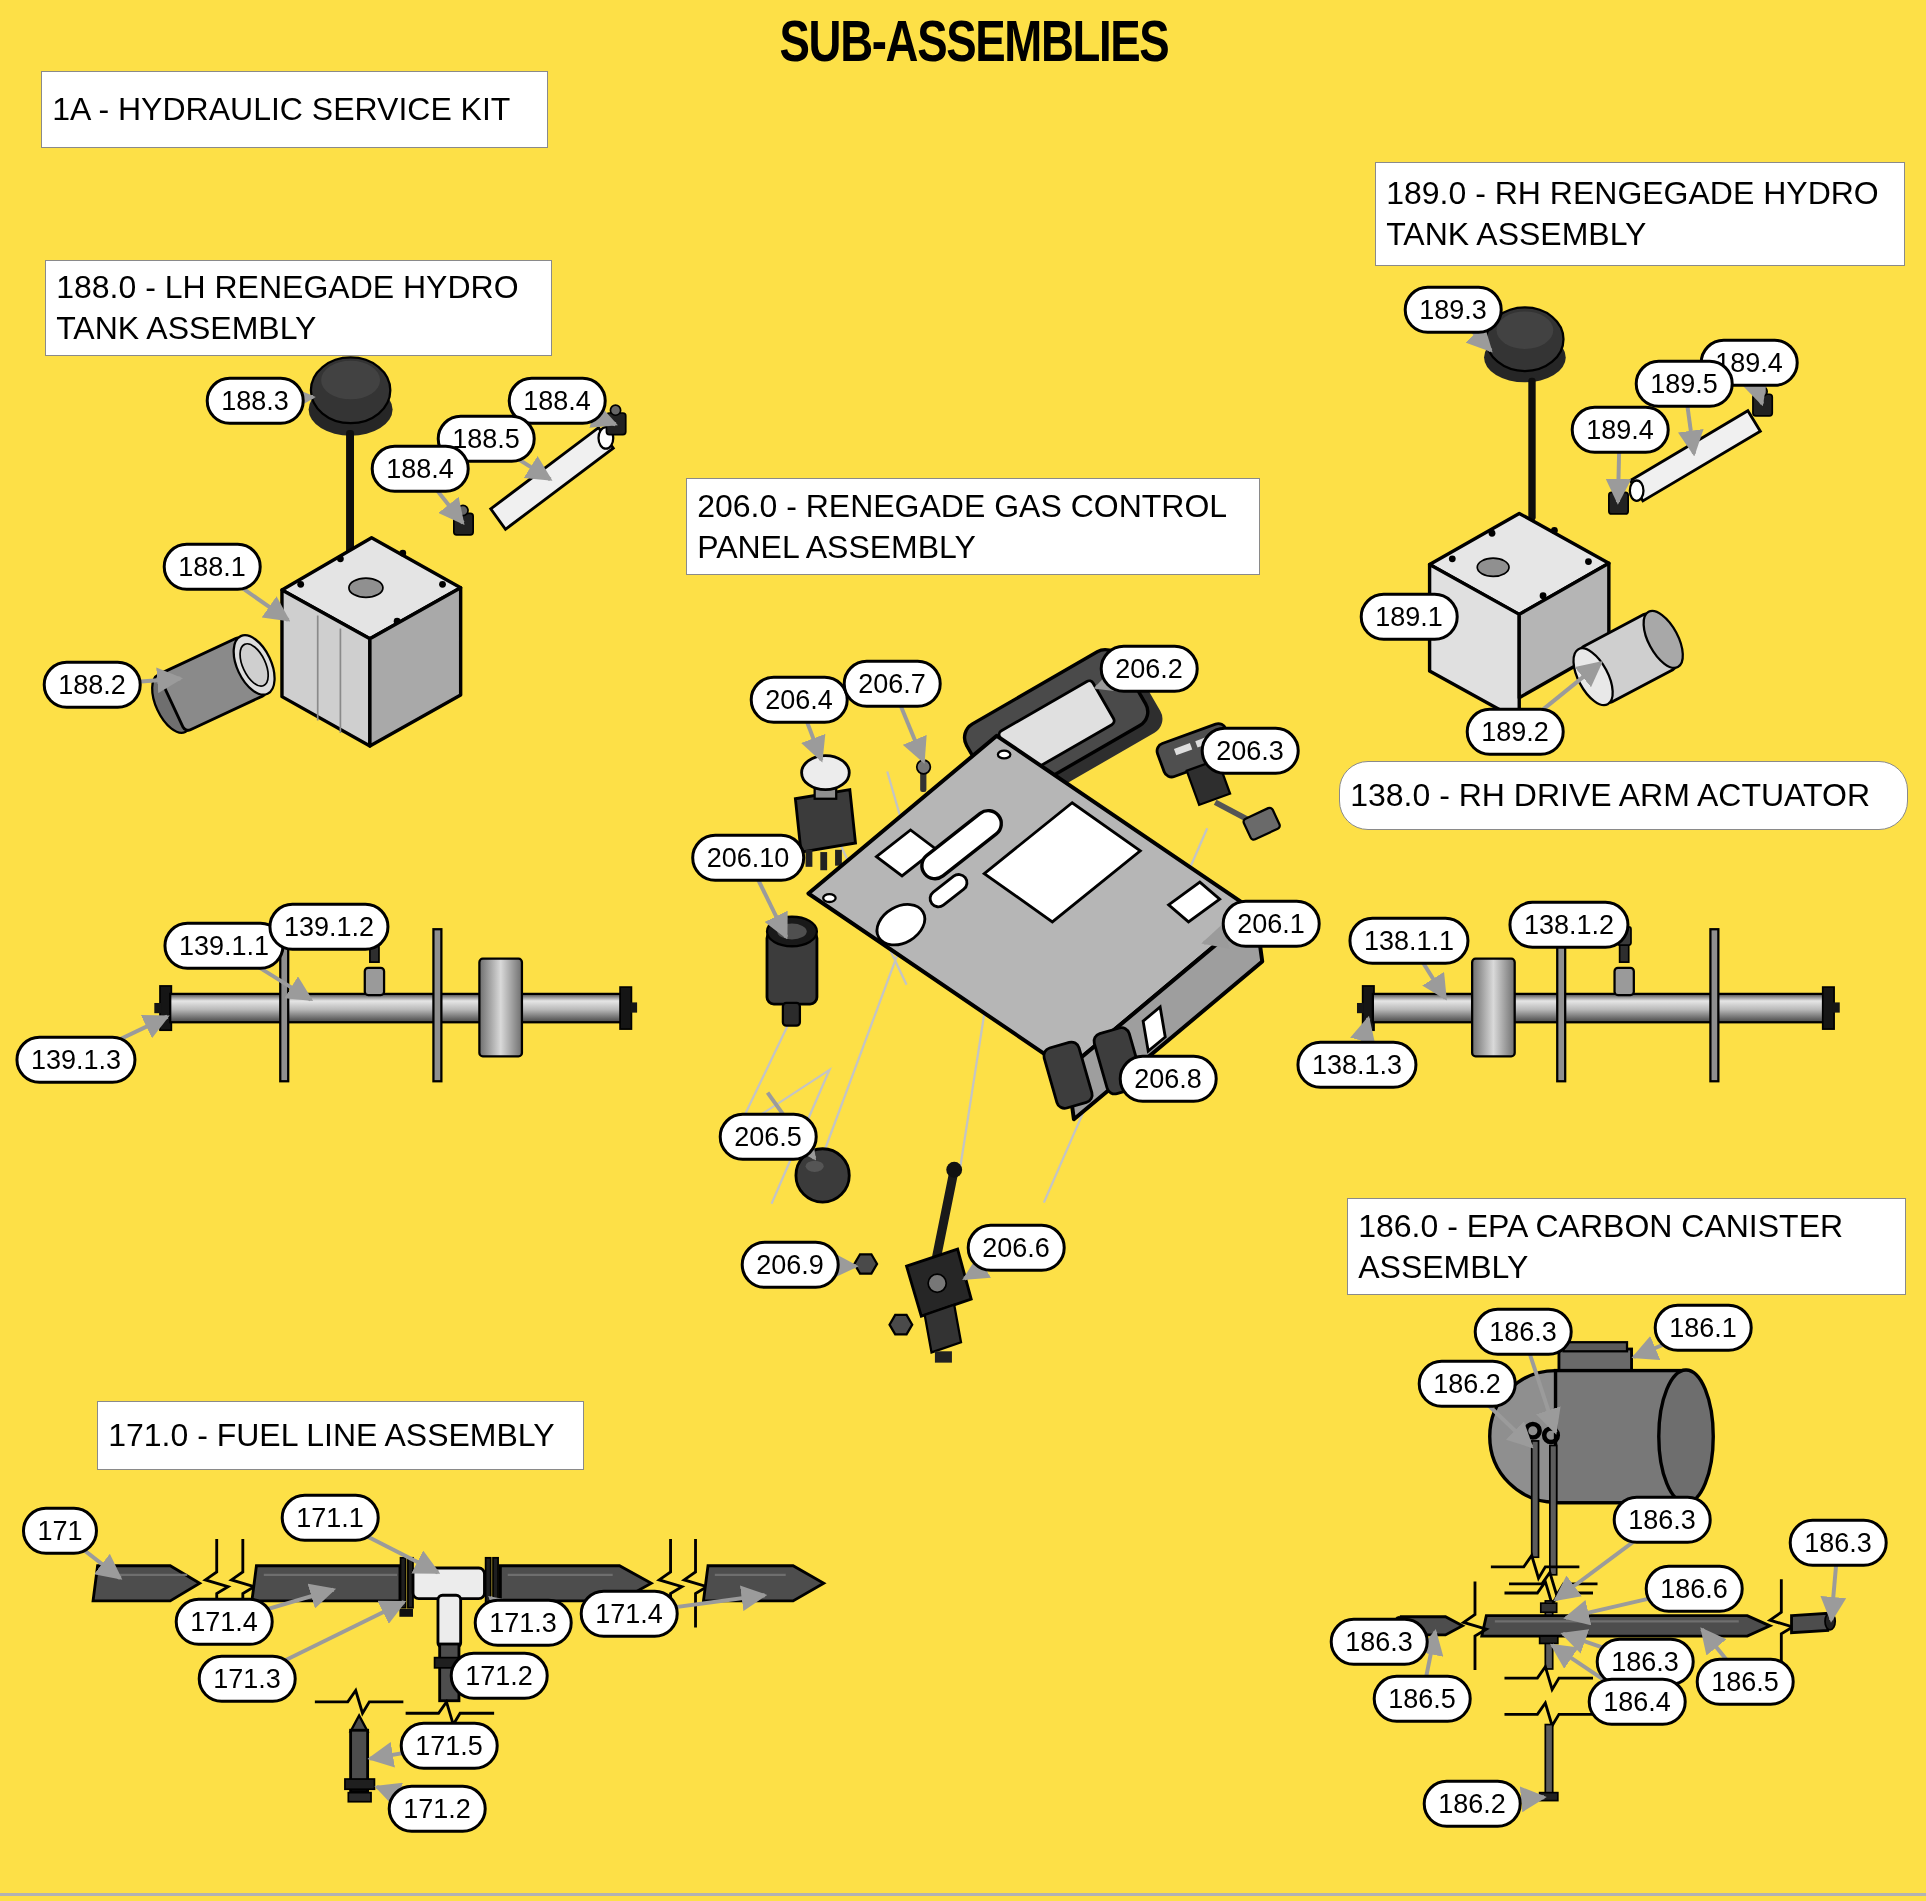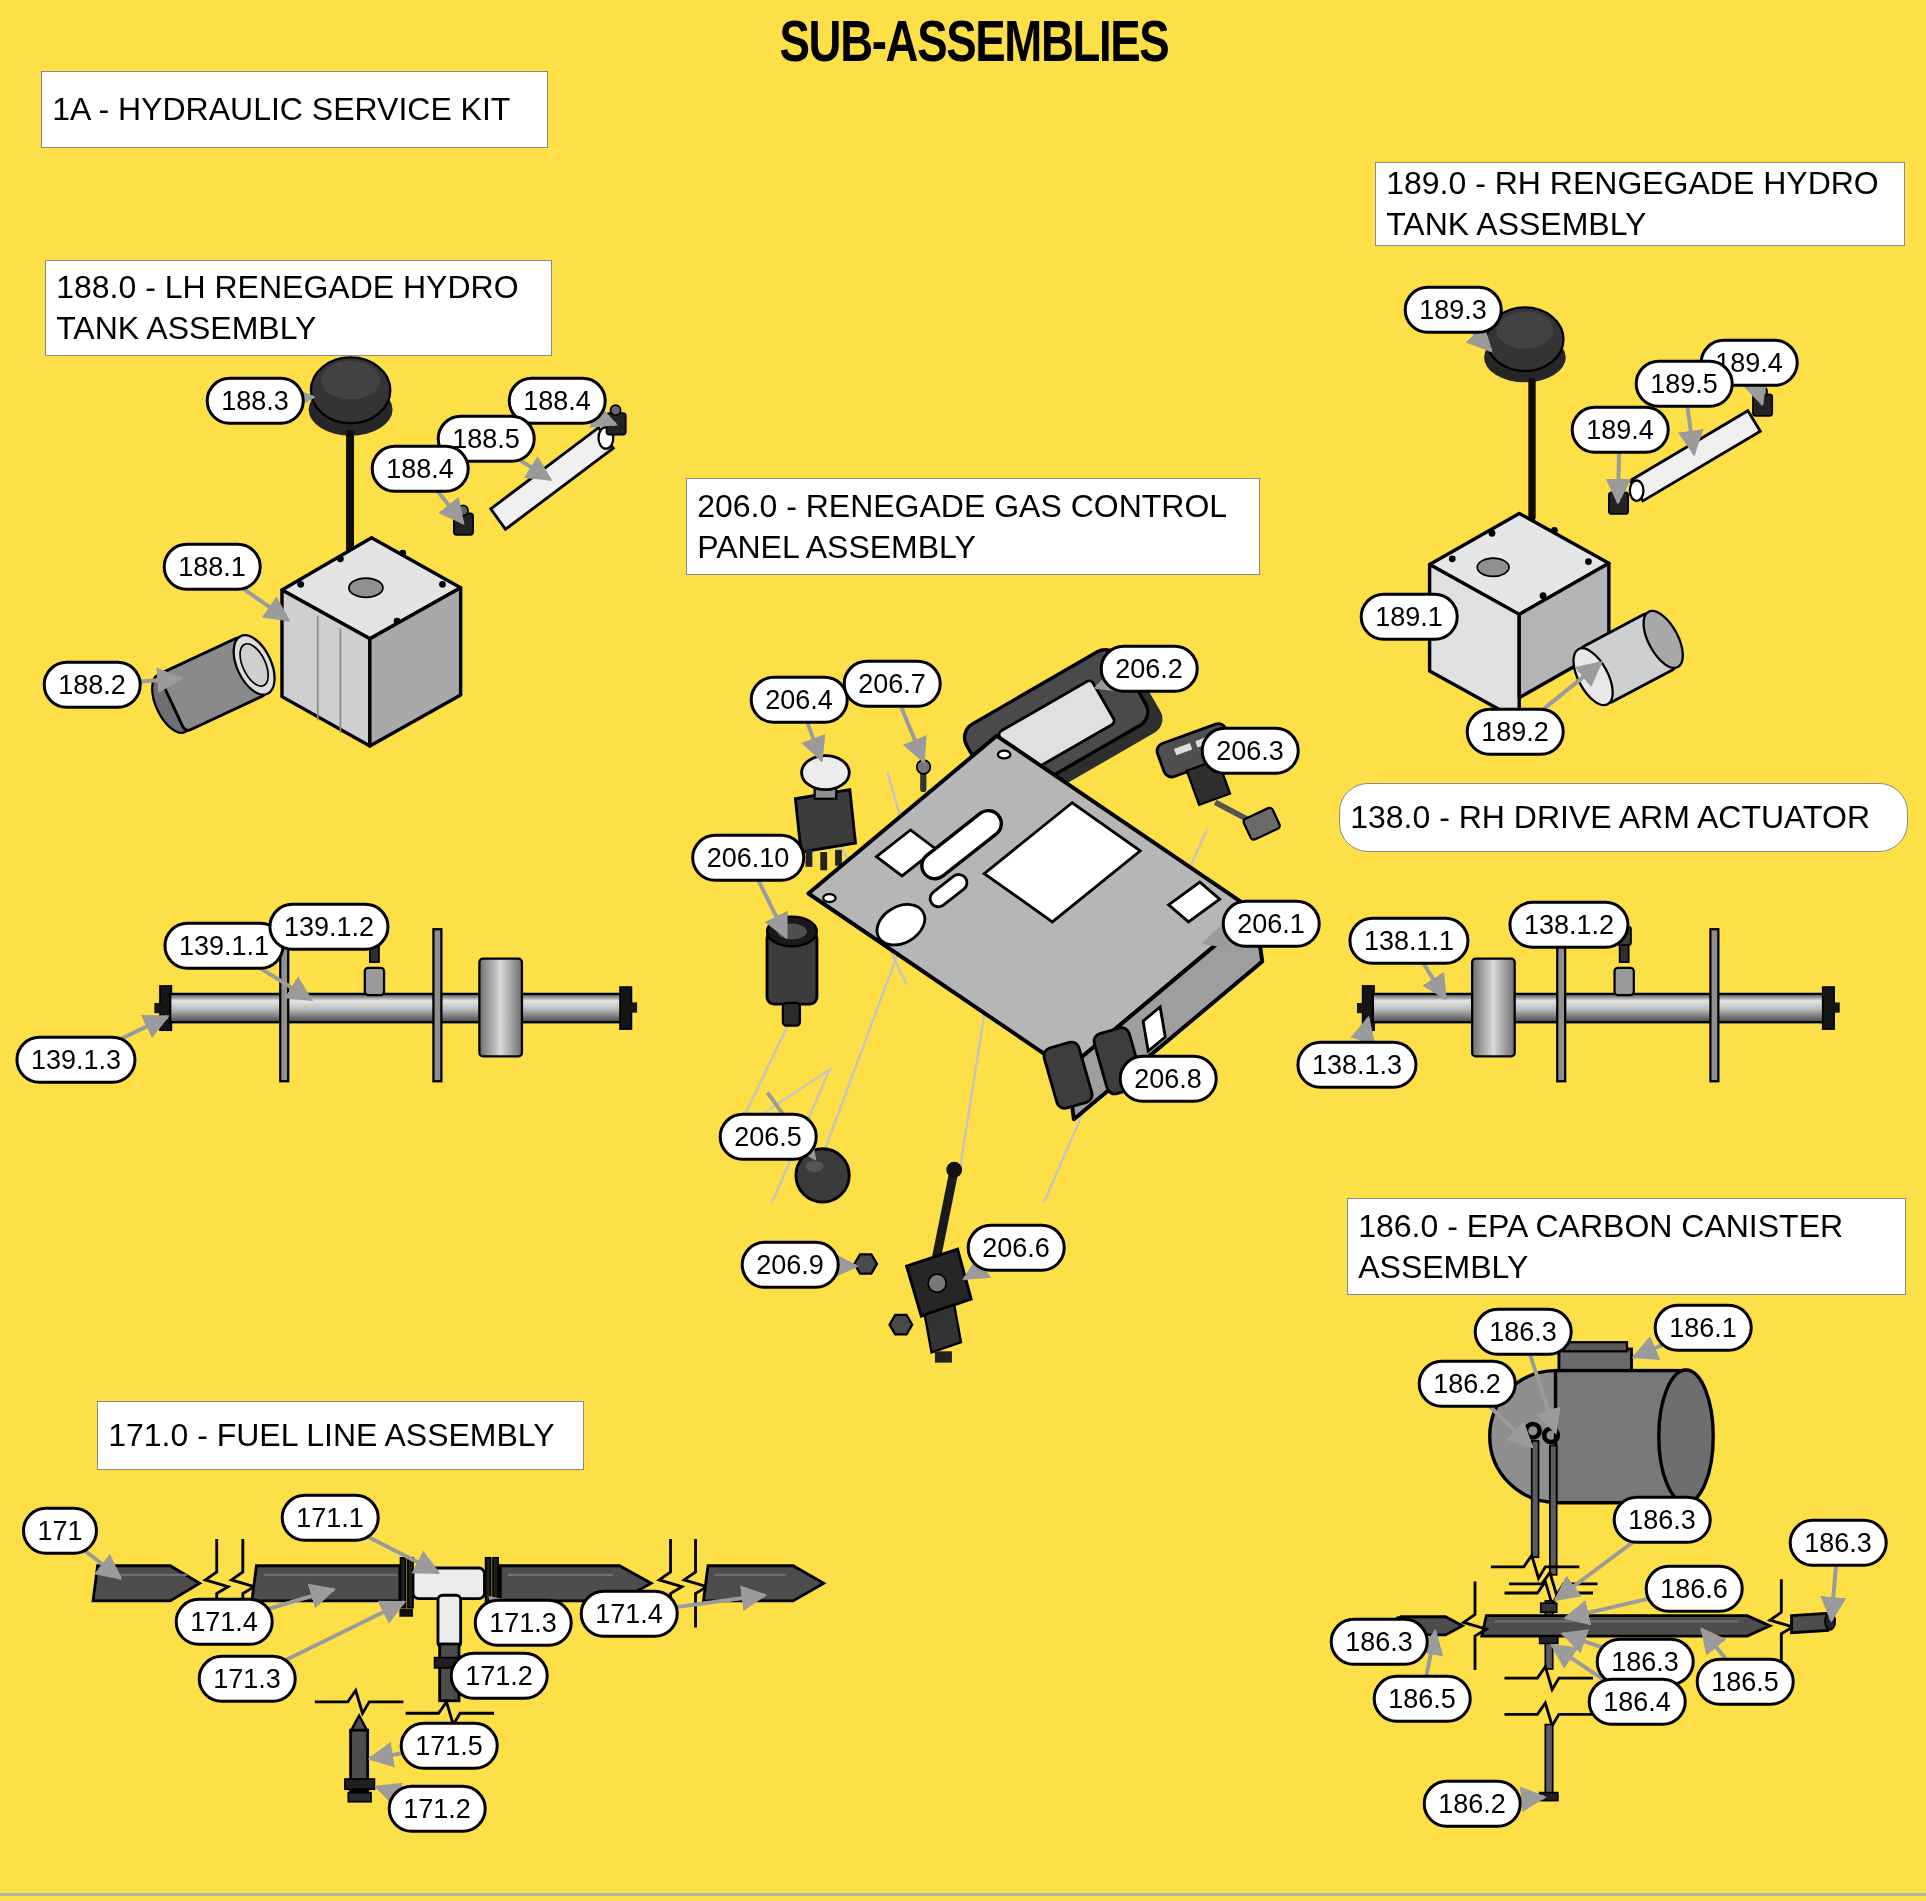--- a/index.html
+++ b/index.html
@@ -350,21 +350,21 @@
     </div>
     <div class="section-box" style="left: 45px; top: 260px; width: 507px; height: 96px;">
       <span>188.0 - LH RENEGADE HYDRO TANK ASSEMBLY</span>
     </div>
     <div class="callout" style="left: 255px; top: 401px;">188.3</div>
     <div class="callout" style="left: 557px; top: 401px;">188.4</div>
     <div class="callout" style="left: 486px; top: 439px;">188.5</div>
     <div class="callout" style="left: 420px; top: 469px;">188.4</div>
     <div class="callout" style="left: 212px; top: 567px;">188.1</div>
     <div class="callout" style="left: 92px; top: 685px;">188.2</div>
-    <div class="section-box" style="left: 1375px; top: 162px; width: 530px; height: 84px;">
+    <div class="section-box" style="left: 1375px; top: 162px; width: 530px; height: 104px;">
       <span>189.0 - RH RENGEGADE HYDRO TANK ASSEMBLY</span>
     </div>
     <div class="callout" style="left: 1453px; top: 310px;">189.3</div>
     <div class="callout" style="left: 1749px; top: 363px;">189.4</div>
     <div class="callout" style="left: 1684px; top: 384px;">189.5</div>
     <div class="callout" style="left: 1620px; top: 430px;">189.4</div>
     <div class="callout" style="left: 1409px; top: 617px;">189.1</div>
     <div class="callout" style="left: 1515px; top: 732px;">189.2</div>
     <div class="section-box" style="left: 686px; top: 478px; width: 574px; height: 97px;">
       <span>206.0 - RENEGADE GAS CONTROL PANEL ASSEMBLY</span>
@@ -375,21 +375,21 @@
     <div class="callout" style="left: 1250px; top: 751px;">206.3</div>
     <div class="callout" style="left: 748px; top: 858px;">206.10</div>
     <div class="callout" style="left: 1271px; top: 924px;">206.1</div>
     <div class="callout" style="left: 768px; top: 1093px; margin-top: 44px;">206.5</div>
     <div class="callout" style="left: 1168px; top: 1079px;">206.8</div>
     <div class="callout" style="left: 790px; top: 1265px;">206.9</div>
     <div class="callout" style="left: 1016px; top: 1248px;">206.6</div>
     <div class="callout" style="left: 224px; top: 946px;">139.1.1</div>
     <div class="callout" style="left: 329px; top: 927px;">139.1.2</div>
     <div class="callout" style="left: 76px; top: 1060px;">139.1.3</div>
-    <div class="section-box" style="left: 1339px; top: 783px; width: 569px; height: 69px; border-radius: 29px;">
+    <div class="section-box" style="left: 1339px; top: 761px; width: 569px; height: 69px; border-radius: 29px;">
       <span>138.0 - RH DRIVE ARM ACTUATOR</span>
     </div>
     <div class="callout" style="left: 1409px; top: 941px;">138.1.1</div>
     <div class="callout" style="left: 1569px; top: 925px;">138.1.2</div>
     <div class="callout" style="left: 1357px; top: 1065px;">138.1.3</div>
     <div class="section-box" style="left: 97px; top: 1401px; width: 487px; height: 69px;">
       <span>171.0 - FUEL LINE ASSEMBLY</span>
     </div>
     <div class="callout" style="left: 60px; top: 1531px;">171</div>
     <div class="callout" style="left: 330px; top: 1518px;">171.1</div>

